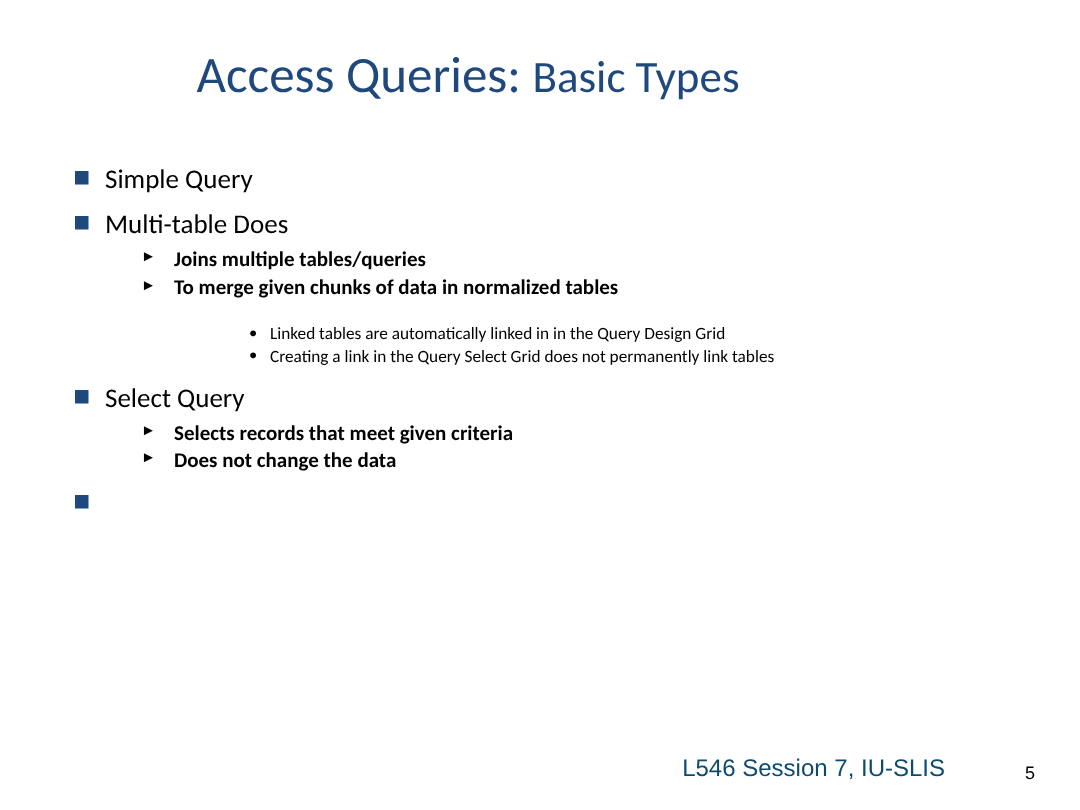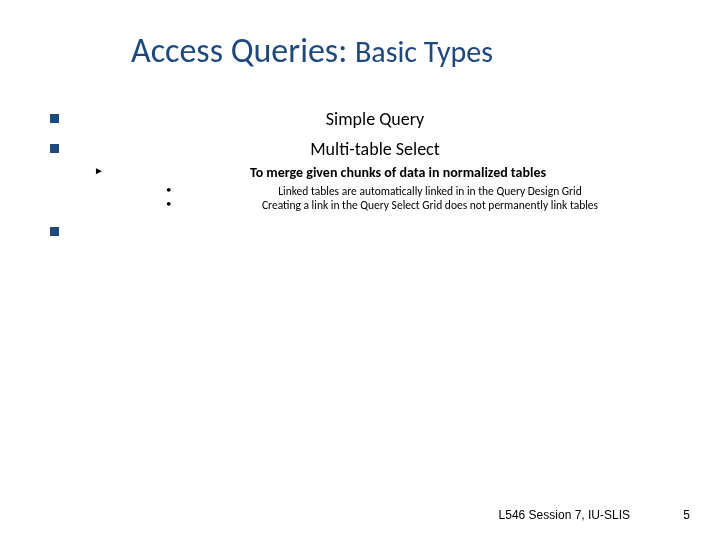--- a/index.html
+++ b/index.html
@@ -43,21 +43,20 @@
     padding: 0;
   }
   
   .lvl1 > li {
     position: relative;
     padding-left: 22px;
     margin-bottom: 8px;
     font-size: 18px;
     font-weight: 400;
     color: #000;
-    text-align: center;
   }
   .lvl1 > li::before {
     content: "";
     position: absolute;
     left: 2px;
     top: 6px;
     width: 9px;
     height: 9px;
     background: #1f497d;
   }
@@ -77,21 +76,21 @@
   .lvl2 > li::before {
     content: "►";
     position: absolute;
     left: 24px;
     top: 1px;
     font-size: 10px;
     color: #000;
   }
   
   .lvl3 {
-    margin-top: 2px;
+    margin-top: 16px;
     margin-bottom: 4px;
   }
   .lvl3 > li {
     position: relative;
     padding-left: 64px;
     margin-bottom: 0;
     font-size: 11.5px;
     font-weight: 400;
     color: #000;
     line-height: 1.3;
@@ -101,23 +100,23 @@
     position: absolute;
     left: 50px;
     top: -1px;
     font-size: 11px;
     color: #000;
   }
   .footer-left {
     position: absolute;
     bottom: 18px;
     right: 90px;
-    font-size: 12px;
+    font-size: 16px;
     font-family: Arial, sans-serif;
-    color: #000000;
+    color: #0c4a6e;
   }
   .footer-right {
     position: absolute;
     bottom: 18px;
     right: 30px;
     font-size: 12px;
     font-family: Arial, sans-serif;
     color: #000;
   }
 </style>
@@ -134,32 +133,40 @@
   <div class="body">
     <ul class="lvl1">
 
       <li>
         <span>Simple Query</span>
         <ul class="lvl2">
         </ul>
       </li>
 
       <li>
-        <span>Multi-table Select</span>
+        <span>Multi-table Does</span>
         <ul class="lvl2">
+          <li>Joins multiple tables/queries</li>
           <li>
             <span>To merge given chunks of data in normalized tables</span>
             <ul class="lvl3">
               <li>Linked tables are automatically linked in in the Query Design Grid</li>
               <li>Creating a link in the Query Select Grid does not permanently link tables</li>
             </ul>
           </li>
         </ul>
       </li>
 
+      <li>
+        <span>Select Query</span>
+        <ul class="lvl2">
+          <li>Selects records that meet given criteria</li>
+          <li>Does not change the data</li>
+        </ul>
+      </li>
 
       <li>
       </li>
 
     </ul>
   </div>
 
   <div class="footer-left">L546 Session 7, IU-SLIS</div>
   <div class="footer-right">5</div>
 

